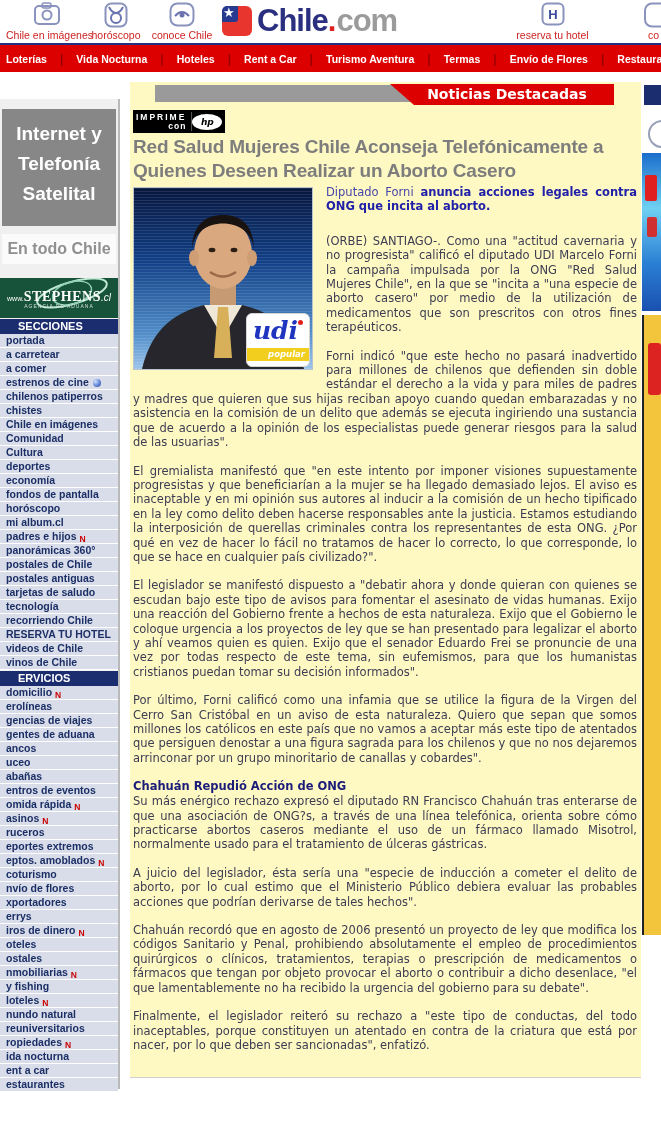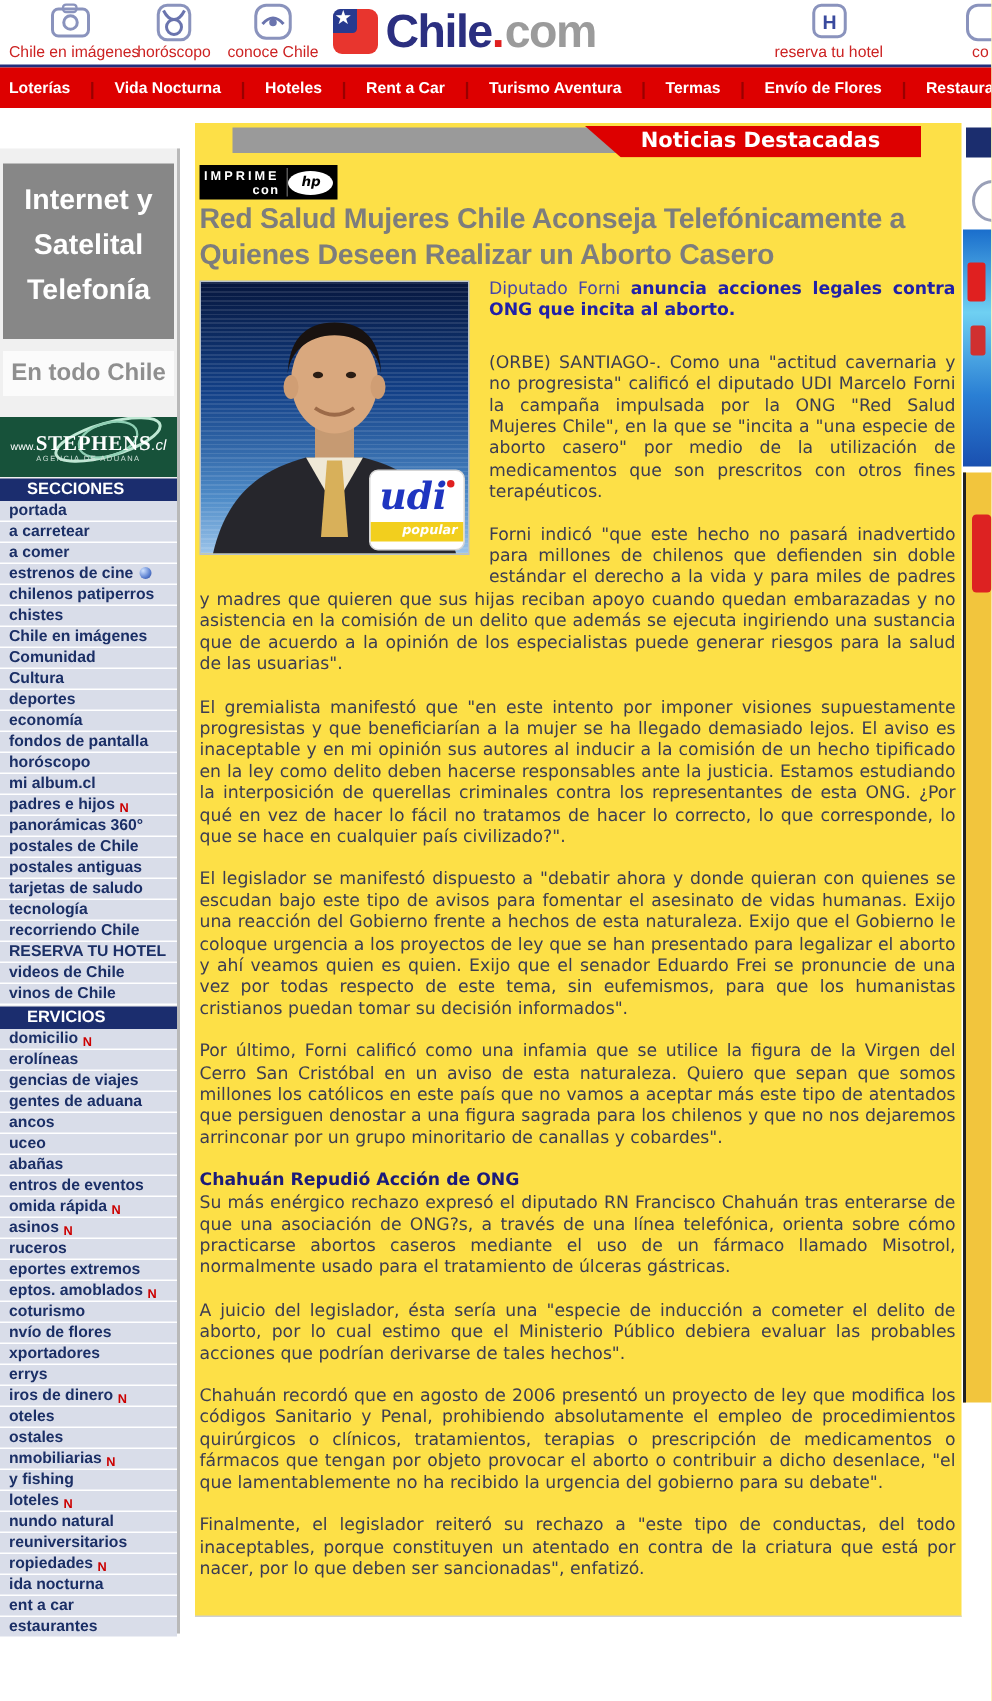--- a/index.html
+++ b/index.html
@@ -43,21 +43,21 @@
   .st-sub{position:absolute;left:0;top:25px;width:118px;text-align:center;color:#cfe0d8;font-size:5px;letter-spacing:1px;}
   .sb-head{height:15px;background:#1b2d6e;color:#ffffff;font-size:11px;font-weight:bold;
            line-height:15px;padding-left:18px;margin-top:1px;}
   .side-item{height:13px;background:#d9dde9;border-bottom:1px solid #ffffff;color:#1b2f66;
              font-size:10.5px;font-weight:bold;line-height:13px;padding-left:6px;white-space:nowrap;cursor:pointer;}
   .n-badge{color:#cc0000;font-size:8.5px;position:relative;top:2px;margin-left:3px;}
   .globe{display:inline-block;width:8px;height:8px;border-radius:50%;margin-left:4px;
          background:radial-gradient(circle at 30% 30%,#cfe2ff,#5a7fd0 60%,#27408f);vertical-align:middle;}
 
   
-  .main{position:absolute;left:130px;top:82px;width:511px;height:996px;background:#fde047;
+  .main{position:absolute;left:130px;top:82px;width:511px;height:996px;background:#fef9c3;
         border-bottom:1px solid #d0d0d0;box-sizing:border-box;}
   .gray-bar{position:absolute;left:25px;top:3px;width:437px;height:17px;background:#9a9a9a;}
   .nd-banner{position:absolute;left:260px;top:2px;width:224px;height:21px;background:#dd0000;
              clip-path:polygon(0 0,100% 0,100% 100%,24px 100%);
              color:#ffffff;font-weight:bold;font-size:14px;text-align:center;line-height:21px;
              font-family:"DejaVu Sans",sans-serif;padding-left:10px;box-sizing:border-box;}
   .print-btn{position:absolute;left:3px;top:28px;height:23px;background:#000000;display:flex;
              align-items:center;padding:0 3px;cursor:pointer;}
   .print-txt{color:#ffffff;font-size:8.5px;font-weight:bold;letter-spacing:2px;text-align:right;line-height:9px;margin-right:5px;}
   .print-txt .l2{letter-spacing:1px;}
@@ -186,22 +186,22 @@
       <span class="nav-item">Envío de Flores</span>
       <span class="nav-sep">|</span>
 
       <span class="nav-item">Restaurantes</span>
 
     </div>
 
   <div class="sidebar">
     <div class="sb-ad">
       <div>Internet y</div>
+      <div>Telefonía</div>
       <div>Satelital</div>
-      <div>Telefonía</div>
     </div>
     <div class="sb-sub">En todo Chile</div>
 
     <div class="stephens">
       <svg width="118" height="40">
         <ellipse cx="72" cy="15" rx="36" ry="11" fill="none" stroke="#bfe8d4" stroke-width="2" transform="rotate(-16 72 15)"></ellipse>
         <ellipse cx="72" cy="15" rx="20" ry="11" fill="none" stroke="#8fd0b4" stroke-width="1.5" transform="rotate(-16 72 15)"></ellipse>
       </svg>
       <div class="st-line"><span class="st-www">www.</span><span class="st-name">STEPHENS</span><span class="st-cl">.cl</span></div>
       <div class="st-sub">AGENCIA DE ADUANA</div>

